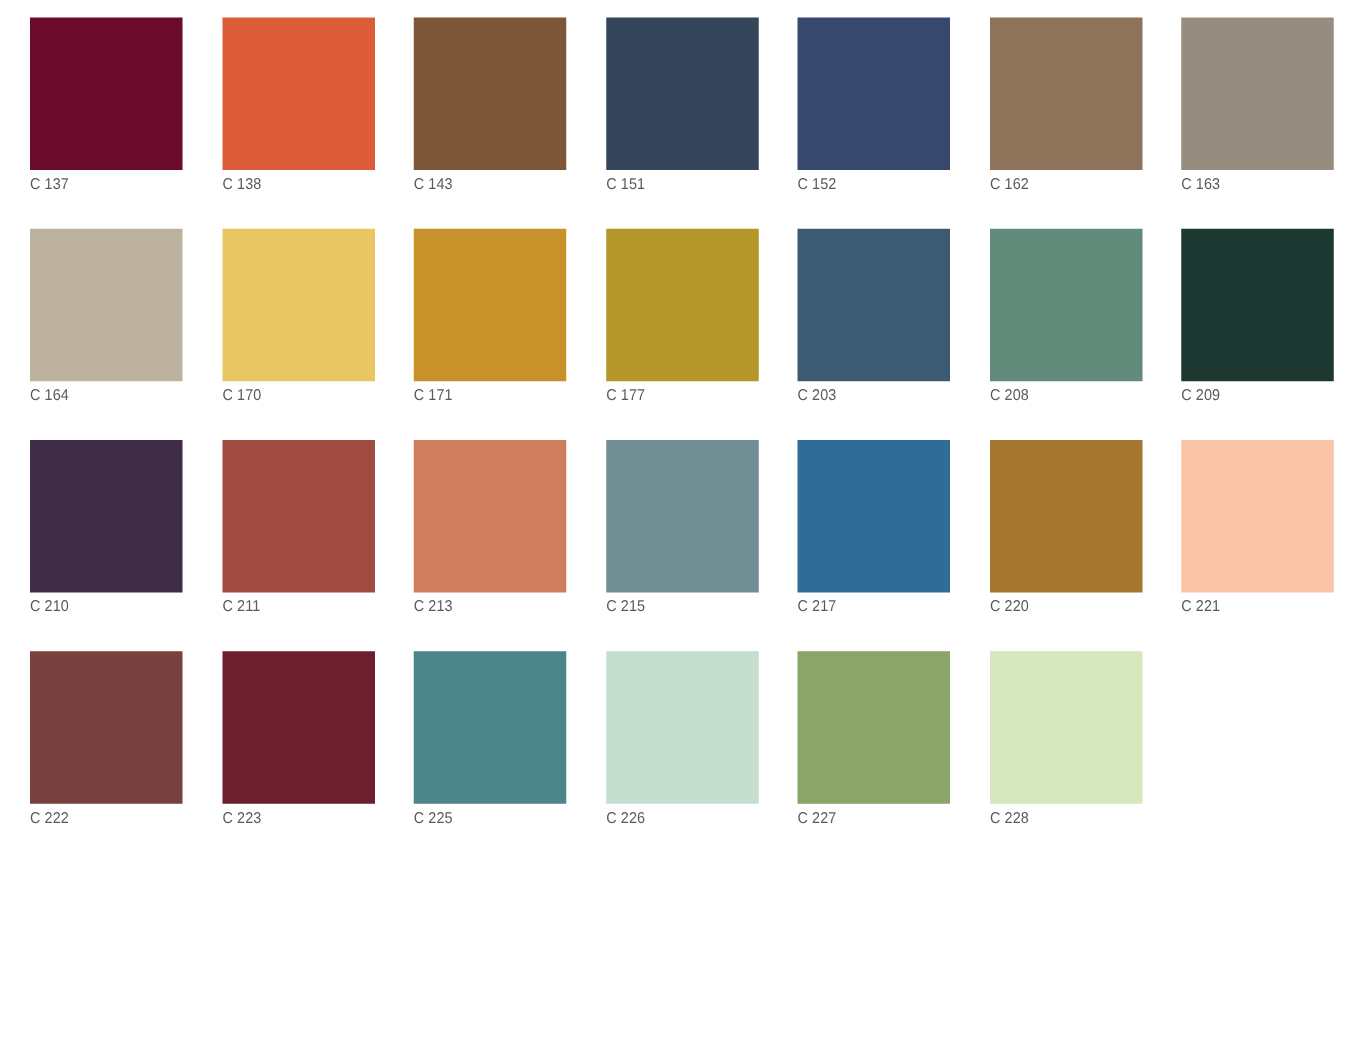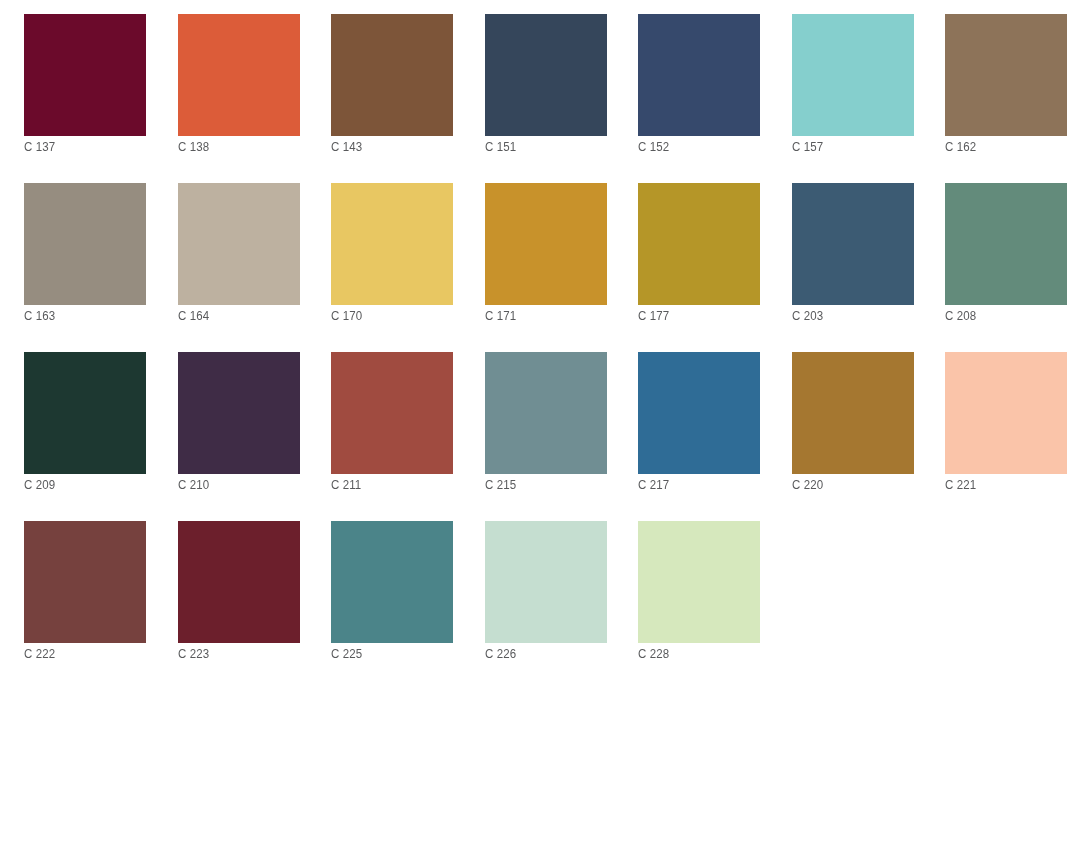--- a/index.html
+++ b/index.html
@@ -71,24 +71,20 @@
     </div>
     <div class="swatch-cell">
       <div class="swatch-chip" style="background-color: rgb(53, 70, 91);"></div>
       <div class="swatch-label">C 151</div>
     </div>
     <div class="swatch-cell">
       <div class="swatch-chip" style="background-color: rgb(54, 73, 108);"></div>
       <div class="swatch-label">C 152</div>
     </div>
     <div class="swatch-cell">
-      <div class="swatch-chip" style="background-color: rgb(133, 207, 205);"></div>
-      <div class="swatch-label">C 157</div>
-    </div>
-    <div class="swatch-cell">
       <div class="swatch-chip" style="background-color: rgb(141, 115, 89);"></div>
       <div class="swatch-label">C 162</div>
     </div>
     <div class="swatch-cell">
       <div class="swatch-chip" style="background-color: rgb(150, 141, 128);"></div>
       <div class="swatch-label">C 163</div>
     </div>
     <div class="swatch-cell">
       <div class="swatch-chip" style="background-color: rgb(189, 177, 160);"></div>
       <div class="swatch-label">C 164</div>
@@ -119,20 +115,24 @@
     </div>
     <div class="swatch-cell">
       <div class="swatch-chip" style="background-color: rgb(63, 44, 70);"></div>
       <div class="swatch-label">C 210</div>
     </div>
     <div class="swatch-cell">
       <div class="swatch-chip" style="background-color: rgb(160, 75, 64);"></div>
       <div class="swatch-label">C 211</div>
     </div>
     <div class="swatch-cell">
+      <div class="swatch-chip" style="background-color: rgb(207, 126, 93);"></div>
+      <div class="swatch-label">C 213</div>
+    </div>
+    <div class="swatch-cell">
       <div class="swatch-chip" style="background-color: rgb(112, 142, 147);"></div>
       <div class="swatch-label">C 215</div>
     </div>
     <div class="swatch-cell">
       <div class="swatch-chip" style="background-color: rgb(47, 108, 150);"></div>
       <div class="swatch-label">C 217</div>
     </div>
     <div class="swatch-cell">
       <div class="swatch-chip" style="background-color: rgb(165, 119, 48);"></div>
       <div class="swatch-label">C 220</div>
@@ -151,16 +151,20 @@
     </div>
     <div class="swatch-cell">
       <div class="swatch-chip" style="background-color: rgb(75, 132, 137);"></div>
       <div class="swatch-label">C 225</div>
     </div>
     <div class="swatch-cell">
       <div class="swatch-chip" style="background-color: rgb(197, 222, 208);"></div>
       <div class="swatch-label">C 226</div>
     </div>
     <div class="swatch-cell">
+      <div class="swatch-chip" style="background-color: rgb(139, 164, 106);"></div>
+      <div class="swatch-label">C 227</div>
+    </div>
+    <div class="swatch-cell">
       <div class="swatch-chip" style="background-color: rgb(214, 232, 189);"></div>
       <div class="swatch-label">C 228</div>
     </div>
   </div>
 
 </body></html>

